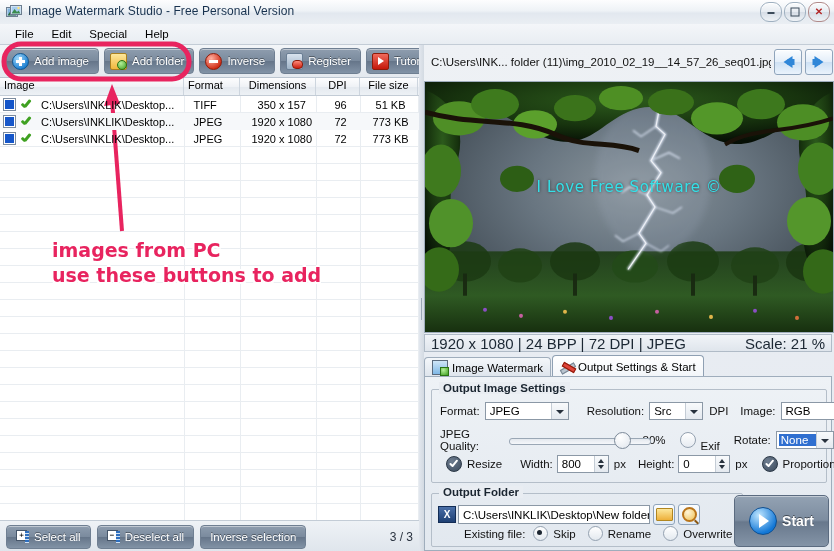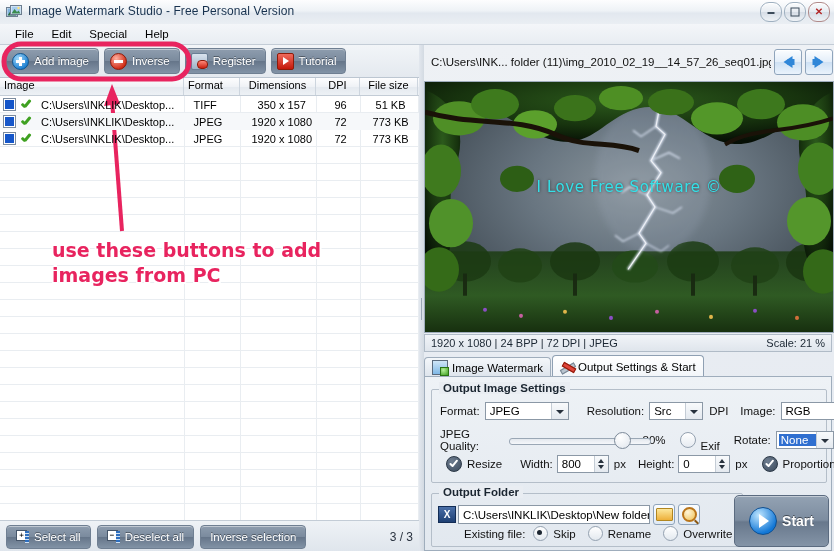--- a/index.html
+++ b/index.html
@@ -140,21 +140,21 @@
   .preview{position:absolute;left:0;top:36px;width:408px;height:250px;
     border:1px solid #9fadbc;background:#000;overflow:hidden;}
   .photo{position:absolute;left:0;top:0;width:100%;height:100%;}
   .wm{position:absolute;left:0;right:0;top:96px;text-align:center;
     font-family:"DejaVu Sans", sans-serif;font-size:15px;color:#34e0e8;
     letter-spacing:.6px;text-shadow:0 0 3px rgba(0,0,0,.6);}
 
   .infobar{position:absolute;left:0;top:289px;width:408px;height:18px;
     border:1px solid #b0bbc7;box-sizing:border-box;
     background:linear-gradient(180deg,#f1f4f8,#dfe5ec);
-    display:flex;align-items:center;padding:0 6px;font-size:11px;color:#1b2733;}
+    display:flex;align-items:center;padding:0 6px;font-size:15px;color:#1b2733;}
   .infobar .scale{margin-left:auto;}
 
   
   .tabs{position:absolute;left:0;top:311px;width:410px;height:21px;display:flex;align-items:flex-end;}
   .tab{height:19px;display:flex;align-items:center;gap:4px;padding:0 7px;margin-right:1px;
     border:1px solid #9fadbc;border-bottom:none;border-radius:4px 4px 0 0;
     background:linear-gradient(180deg,#f4f7fa,#dde4ec);font-size:11.5px;cursor:default;white-space:nowrap;}
   .tab.active{height:21px;background:linear-gradient(180deg,#ffffff,#f2f5f9);border-color:#8fa0b3;}
   .ti{width:14px;height:13px;position:relative;flex:0 0 14px;}
   .ti.text{border:1px solid #5a6a7c;background:#fff;}
@@ -282,20 +282,24 @@
     <div class="menu-item">File</div>
     <div class="menu-item">Edit</div>
     <div class="menu-item">Special</div>
     <div class="menu-item">Help</div>
   </div>
 
   <div class="toolbar">
     <div class="tbtn">
       <span class="ico plus"></span>
       <span>Add image</span>
+    </div>
+    <div class="tbtn">
+      <span class="ico folder"></span>
+      <span>Add folder</span>
     </div>
     <div class="tbtn">
       <span class="ico minus"></span>
       <span>Inverse</span>
     </div>
     <div class="tbtn">
       <span class="ico reg"></span>
       <span>Register</span>
     </div>
     <div class="tbtn">
@@ -598,18 +602,18 @@
     </div>
   </div>
 
   <svg class="anno" viewBox="0 0 834 551">
     <rect x="4" y="44" width="185" height="35" rx="17" ry="17" fill="none" stroke="#e8245f" stroke-width="5"></rect>
     <path d="M122 231 L112 100" stroke="#e8245f" stroke-width="4" fill="none"></path>
     <path d="M112 84 L104 106 L120 104 Z" fill="#e8245f"></path>
   </svg>
   <div class="anno">
     <div class="anno-text">
+      <div>images from PC</div>
       <div>use these buttons to add</div>
-      <div>images from PC</div>
     </div>
   </div>
 
 </div>
 
 </body></html>

